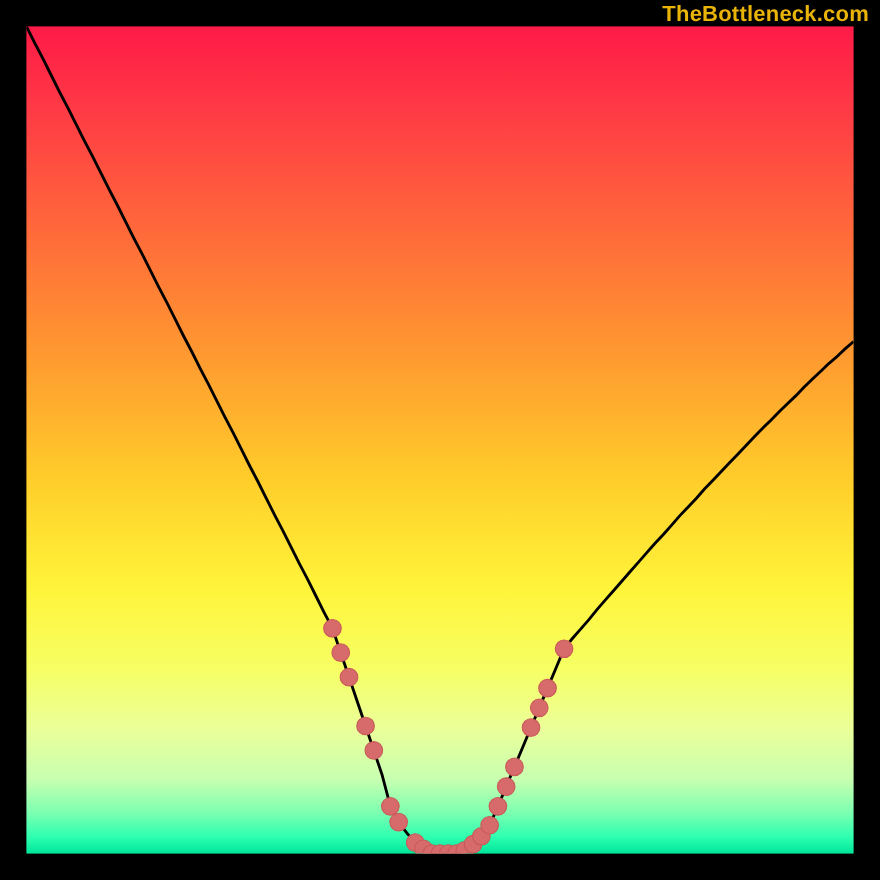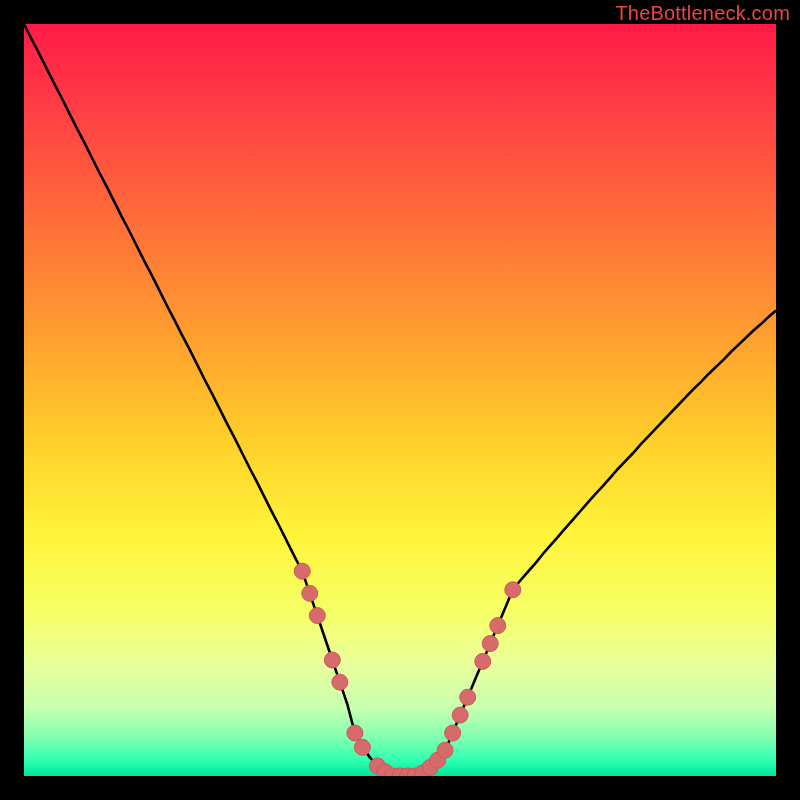--- a/index.html
+++ b/index.html
@@ -38,22 +38,22 @@
       #2dffb0 98%,
       #00e59a 100%
     );
   }
   .attribution {
     position: absolute;
     top: 2px;
     right: 10px;
     font-family: Arial, Helvetica, sans-serif;
     font-size: 20px;
-    font-weight: 400;
-    color: #ef4444;
+    font-weight: 700;
+    color: #eab308;
     letter-spacing: 0.2px;
   }
   svg.curve {
     position: absolute;
     left: 0;
     top: 0;
     width: 752px;
     height: 752px;
   }
 </style>

